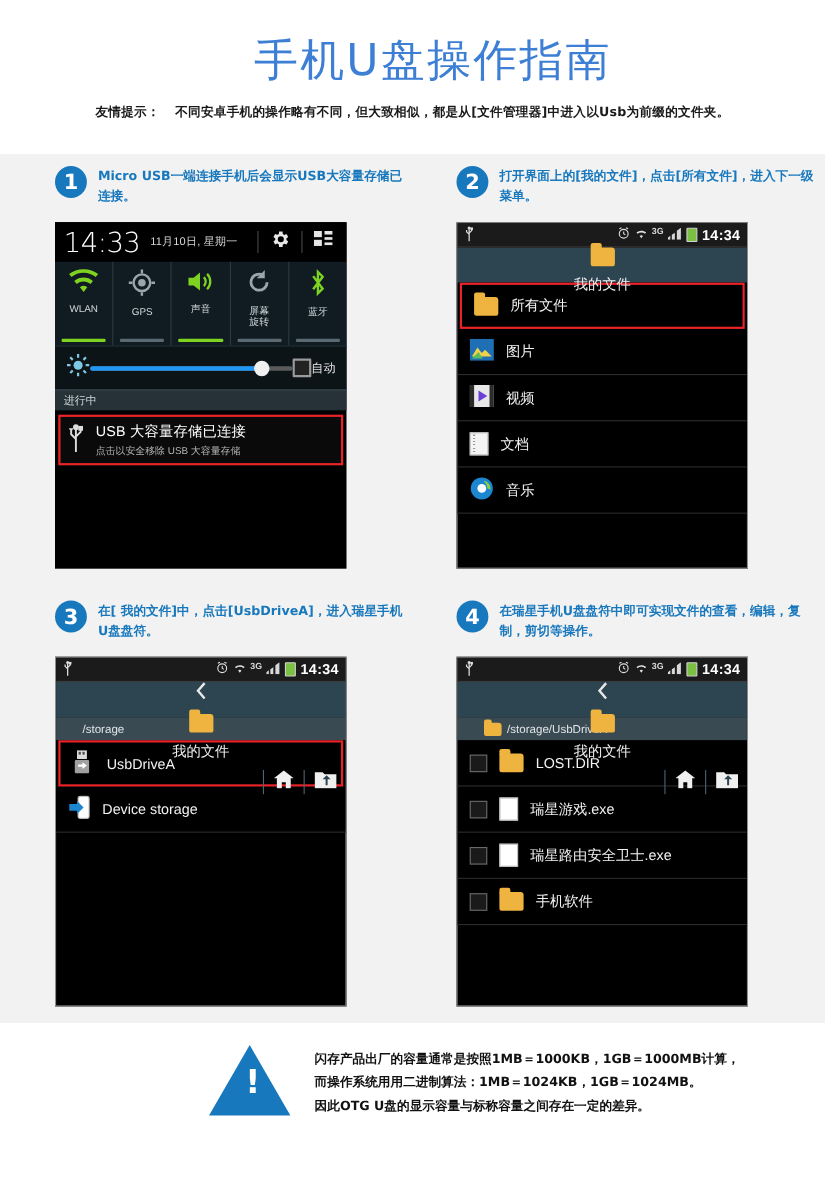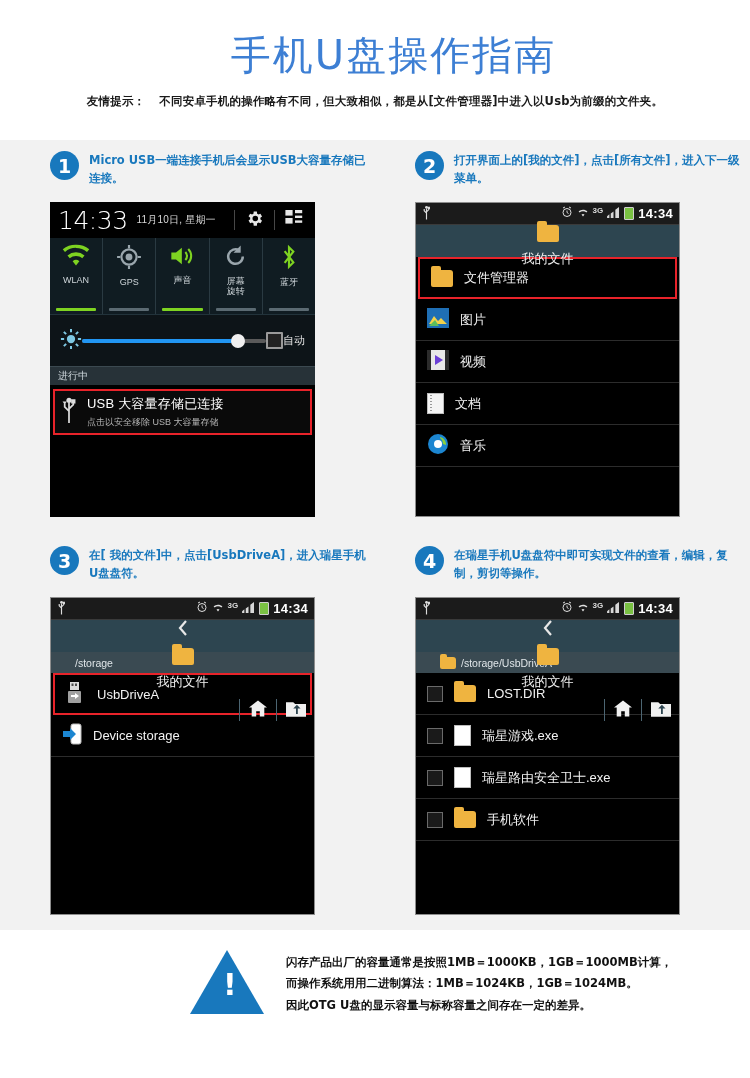--- a/index.html
+++ b/index.html
@@ -78,21 +78,21 @@
   .qs-grid { display:flex; background:#101c22; height:76px; }
   .qs-cell { flex:1; position:relative; display:flex; flex-direction:column;
              align-items:center; justify-content:flex-start; padding-top:6px;
              border-right:1px solid #2a3a42; }
   .qs-cell:last-child { border-right:0; }
   .qs-label { font-size:9px; color:#cfd6da; margin-top:3px; line-height:1.15; text-align:center; }
   .qs-bar { position:absolute; bottom:3px; left:6px; right:6px; height:3px; border-radius:1px; }
   .on { background:#7ed321; }
   .off { background:#5b6a72; }
 
-  .qs-bright { height:52px; background:#0d1418; display:flex; align-items:center; padding:0 10px; 
+  .qs-bright { height:40px; background:#0d1418; display:flex; align-items:center; padding:0 10px; 
                border-top:1px solid #22333b;}
   .slider { flex:1; height:4px; background:#5a5a5a; border-radius:2px; position:relative; }
   .slider .fill { position:absolute; left:0; top:0; bottom:0; width:84%; background:#2196f3; border-radius:2px; }
   .slider .knob { position:absolute; left:81%; top:-5px; width:14px; height:14px; border-radius:50%; background:#f0f0f0; }
   .chk { width:17px; height:17px; background:#222; border:2px solid #9a9a9a; border-radius:1px; }
   .auto-lbl { font-size:11px; color:#e2e2e2; }
 
   .sec-hdr { height:19px; background:#273238; color:#cfd8dd; font-size:10px;
              display:flex; align-items:center; padding-left:8px; border-top:1px solid #3b4950;}
   .notif { margin:4px 3px; height:46px; border:2px solid #e8232a; background:#0a0a0a;
@@ -313,21 +313,21 @@
           </div>
 
           <div class="fm-title">
             <span class="folder"></span>
             <span class="t">我的文件</span>
           </div>
 
           <div class="fm-list">
             <div class="fm-item hl">
               <span class="folder"></span>
-              <span>文件管理器</span>
+              <span>所有文件</span>
             </div>
             <div class="fm-item">
               <span class="ico">
                 <svg width="22" height="20" viewBox="0 0 22 20">
                     <rect width="22" height="20" fill="#1f6fb5"></rect>
                     <path fill="#f2d24a" d="M2 16l5-8 4 5 3-3 6 6z"></path>
                     <path fill="#5bbd5b" d="M2 18l6-6 4 6z"></path>
                   </svg>
               </span>
               <span>图片</span>

